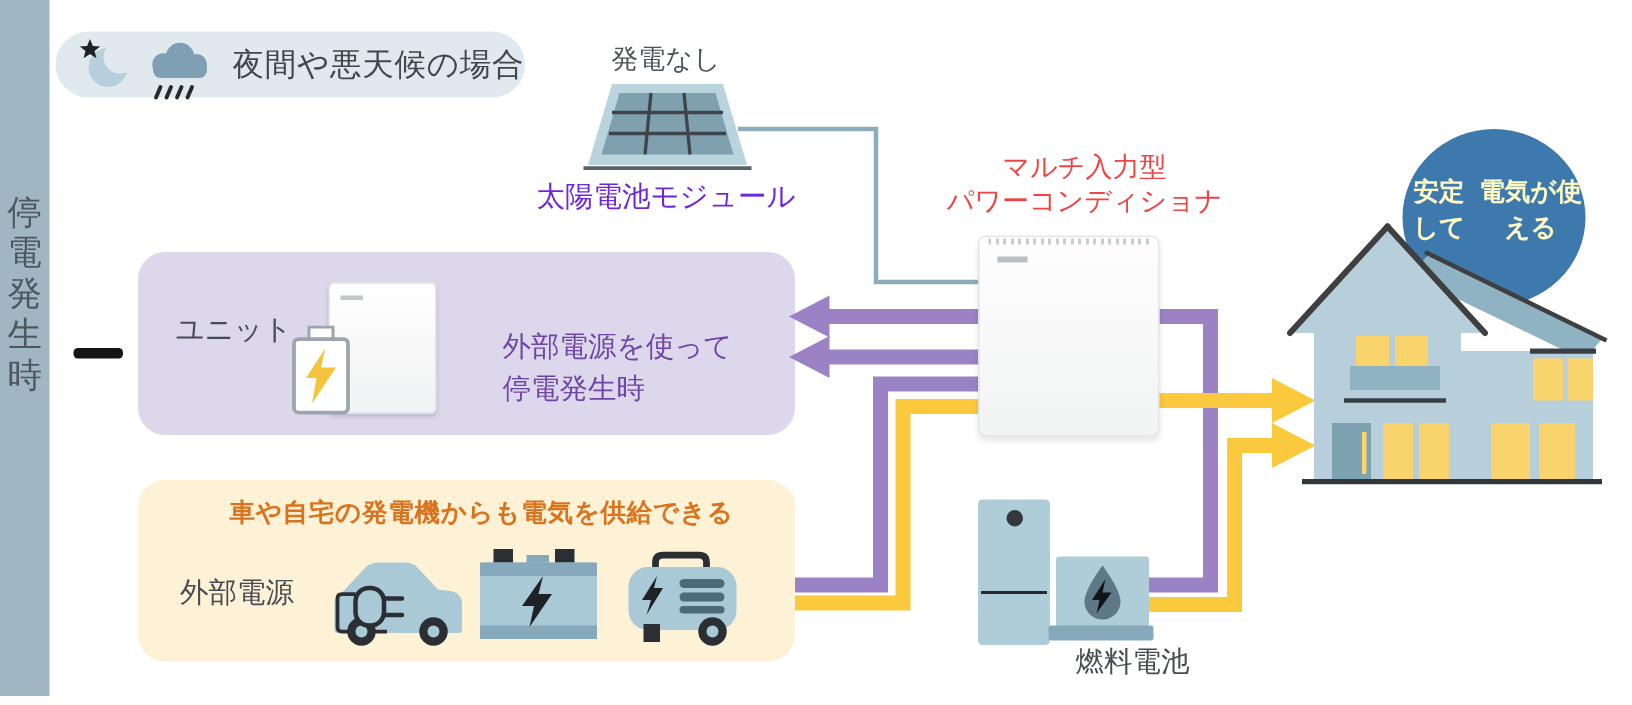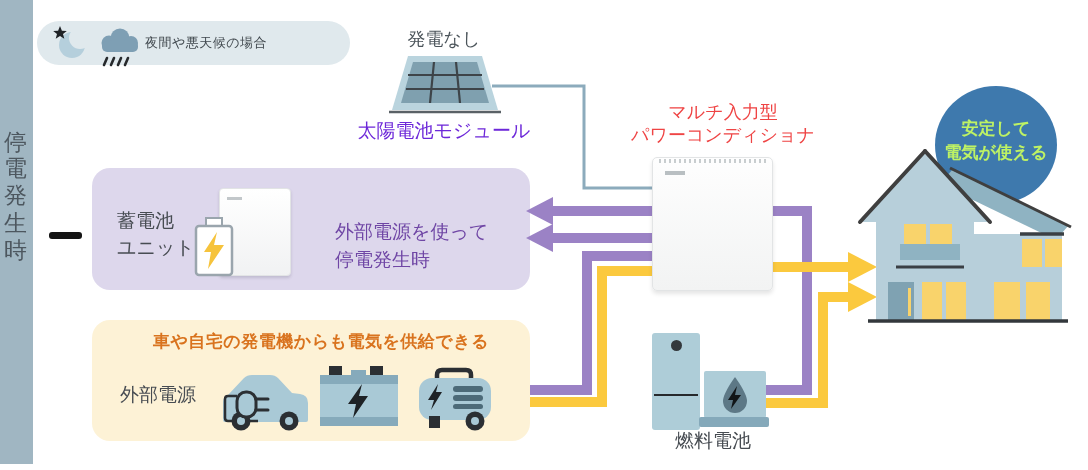--- a/index.html
+++ b/index.html
@@ -12,21 +12,21 @@
     writing-mode:vertical-rl; text-orientation:upright; letter-spacing:27px;
     font-size:23px; color:#4d575f; }
   .dash-mark { position:absolute; left:49px; top:232px; width:33px; height:7px; background:#141414; border-radius:3px; z-index:3; }
 
   
   .badge { position:absolute; left:37px; top:21px; width:313px; height:44px; background:#e0e9ed;
     border-radius:22px; display:flex; align-items:center; z-index:2; }
   .badge svg { flex:0 0 auto; }
   .badge-moon { margin-left:15px; }
   .badge-cloud { margin-left:8px; margin-top:10px; }
-  .badge-label { margin-left:3px; font-size:13px; color:#40484e; letter-spacing:0.5px;text-align:right; }
+  .badge-label { margin-left:13px; font-size:21px; color:#40484e; letter-spacing:0.5px;text-align:right; }
 
   
   .solar-status { position:absolute; left:380px; top:27px; width:128px; text-align:center;
     font-size:18px; color:#4b545a; z-index:4; }
   .solar-panel { position:absolute; left:380px; top:50px; z-index:9; }
   .solar-label { position:absolute; left:330px; top:118px; width:228px; text-align:center;
     font-size:19px; color:#6d28d9; z-index:4; }
 
   
   .charge-box { position:absolute; left:92px; top:168px; width:438px; height:122px;
@@ -62,26 +62,26 @@
 
   
   .fuel-cell { position:absolute; left:652px; top:333px; width:120px; height:100px; z-index:9; }
   .fc-tall { position:absolute; left:0; top:0; width:48px; height:97px; background:#aecdd8; border-radius:3px; }
   .fc-tall::before { content:""; position:absolute; left:19px; top:7px; width:11px; height:11px;
     border-radius:50%; background:#33383c; }
   .fc-tall::after { content:""; position:absolute; left:2px; right:2px; top:61px; height:2px; background:#26292c; }
   .fc-short { position:absolute; left:52px; top:38px; width:62px; height:47px; background:#aecdd8;
     border-radius:2px; display:flex; align-items:center; justify-content:center; }
   .fc-base { position:absolute; left:47px; top:84px; width:70px; height:10px; background:#85a9ba; border-radius:2px; }
-  .fuel-label { position:absolute; left:633px; top:428px; width:160px; text-align:center;
+  .fuel-label { position:absolute; left:633px; top:428px; width:160px; text-align:right;
     font-size:19px; color:#474c52; z-index:4; }
 
   
   .bubble { position:absolute; left:935px; top:86px; width:122px; height:118px; border-radius:50%;
-    background:#3e79ad; color:#bef264; display:flex; flex-direction:column; align-items:center;
+    background:#3e79ad; color:#fef9c3; display:flex; flex-direction:row; align-items:center;
     justify-content:center; padding-bottom:10px; z-index:7; text-align:center;
     font-size:17px; font-weight:bold; line-height:24px; }
   .house { position:absolute; left:856px; top:140px; z-index:9; }
 
   .overlay { position:absolute; left:0; top:0; z-index:5; pointer-events:none; }
 </style>
 </head>
 <body>
 
 <div class="stage">
@@ -142,21 +142,20 @@
       <path d="M530 402 H602 V271 H653"></path>
       <line x1="772" y1="267" x2="849" y2="267"></line>
       <path d="M766 403 H823 V297 H849"></path>
     </g>
     <polygon points="848,252 848,282 877,267" fill="#fbc93e"></polygon>
     <polygon points="848,282 848,312 877,297" fill="#fbc93e"></polygon>
   </svg>
 
   <div class="charge-box">
     <div class="battery-label">
-      <div>蓄電池</div>
       <div>ユニット</div>
     </div>
     <div class="unit-img">
       <div class="logo-mark"></div>
     </div>
     <svg class="battery-icon" width="40" height="60" viewBox="0 0 40 60">
       <rect x="12" y="1" width="16" height="10" fill="#ffffff" stroke="#9aa5ad" stroke-width="2"></rect>
       <rect x="2" y="9" width="36" height="49" rx="3" fill="#ffffff" stroke="#9aa5ad" stroke-width="2.5"></rect>
       <polygon points="23,15 10,35 17,35 14,52 30,28 20,28" fill="#f6c33c"></polygon>
     </svg>

